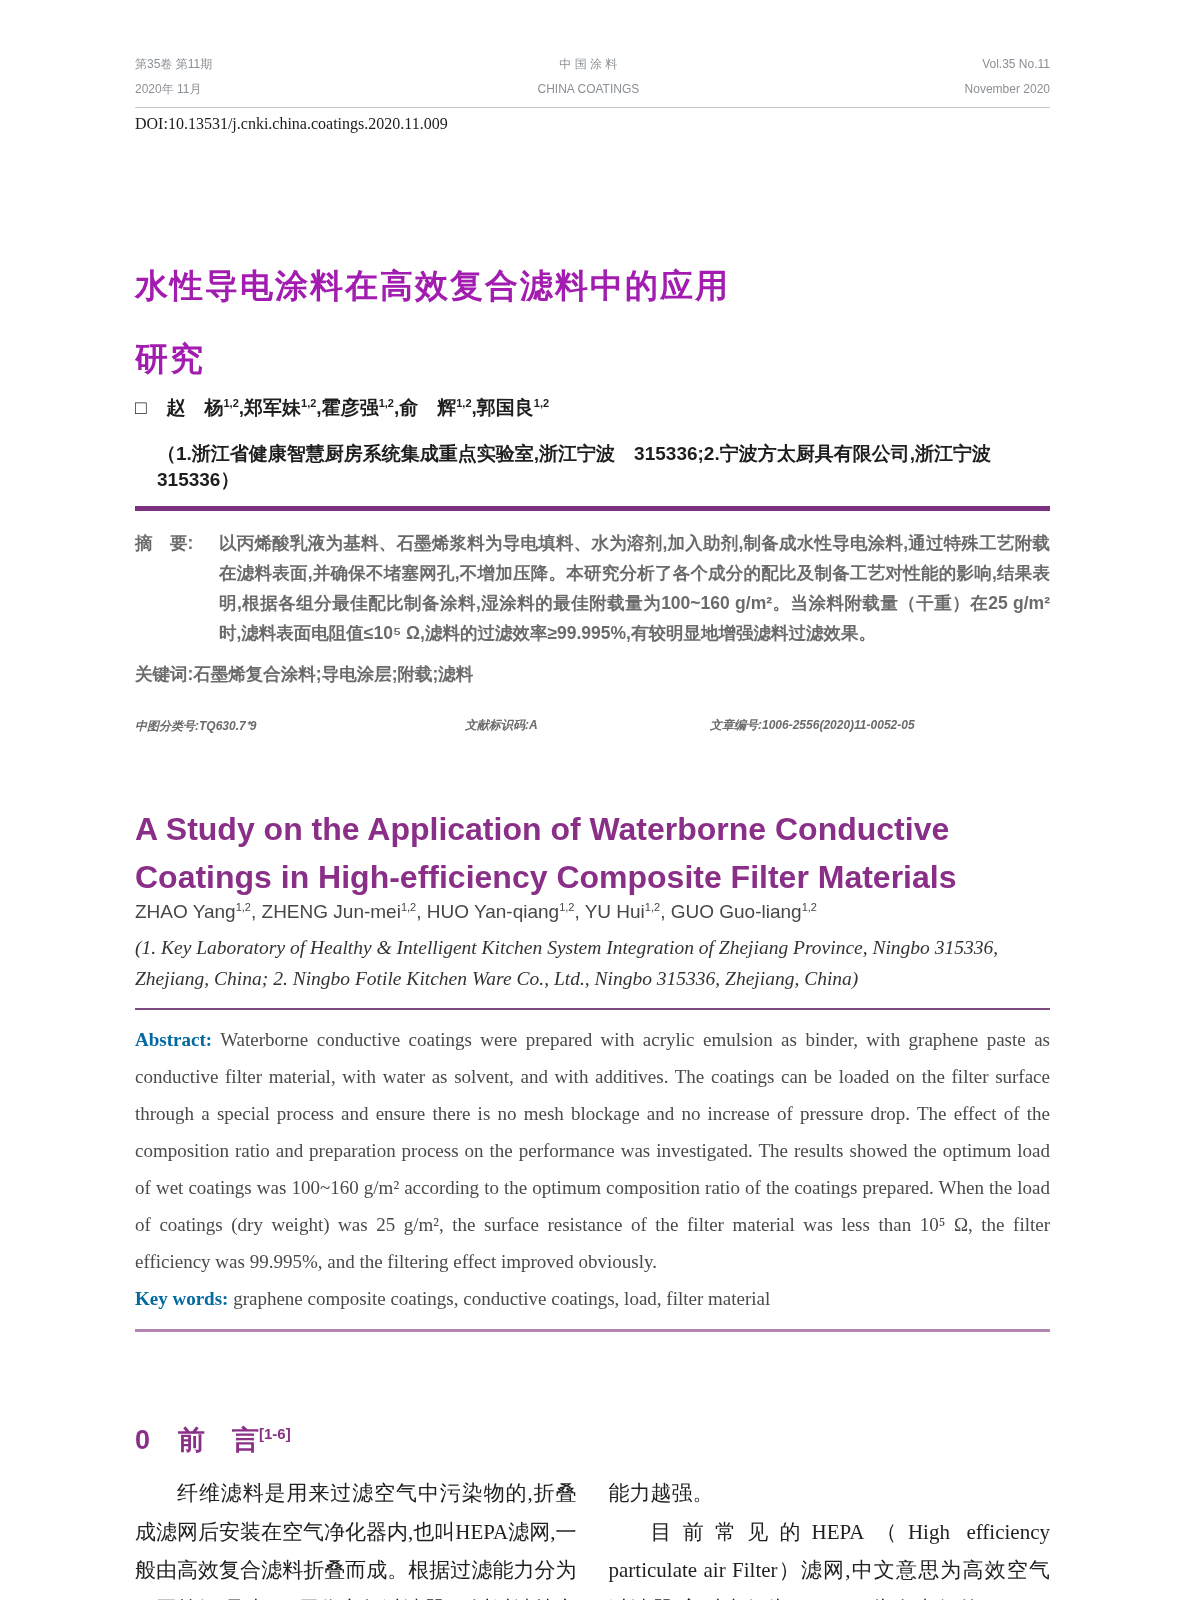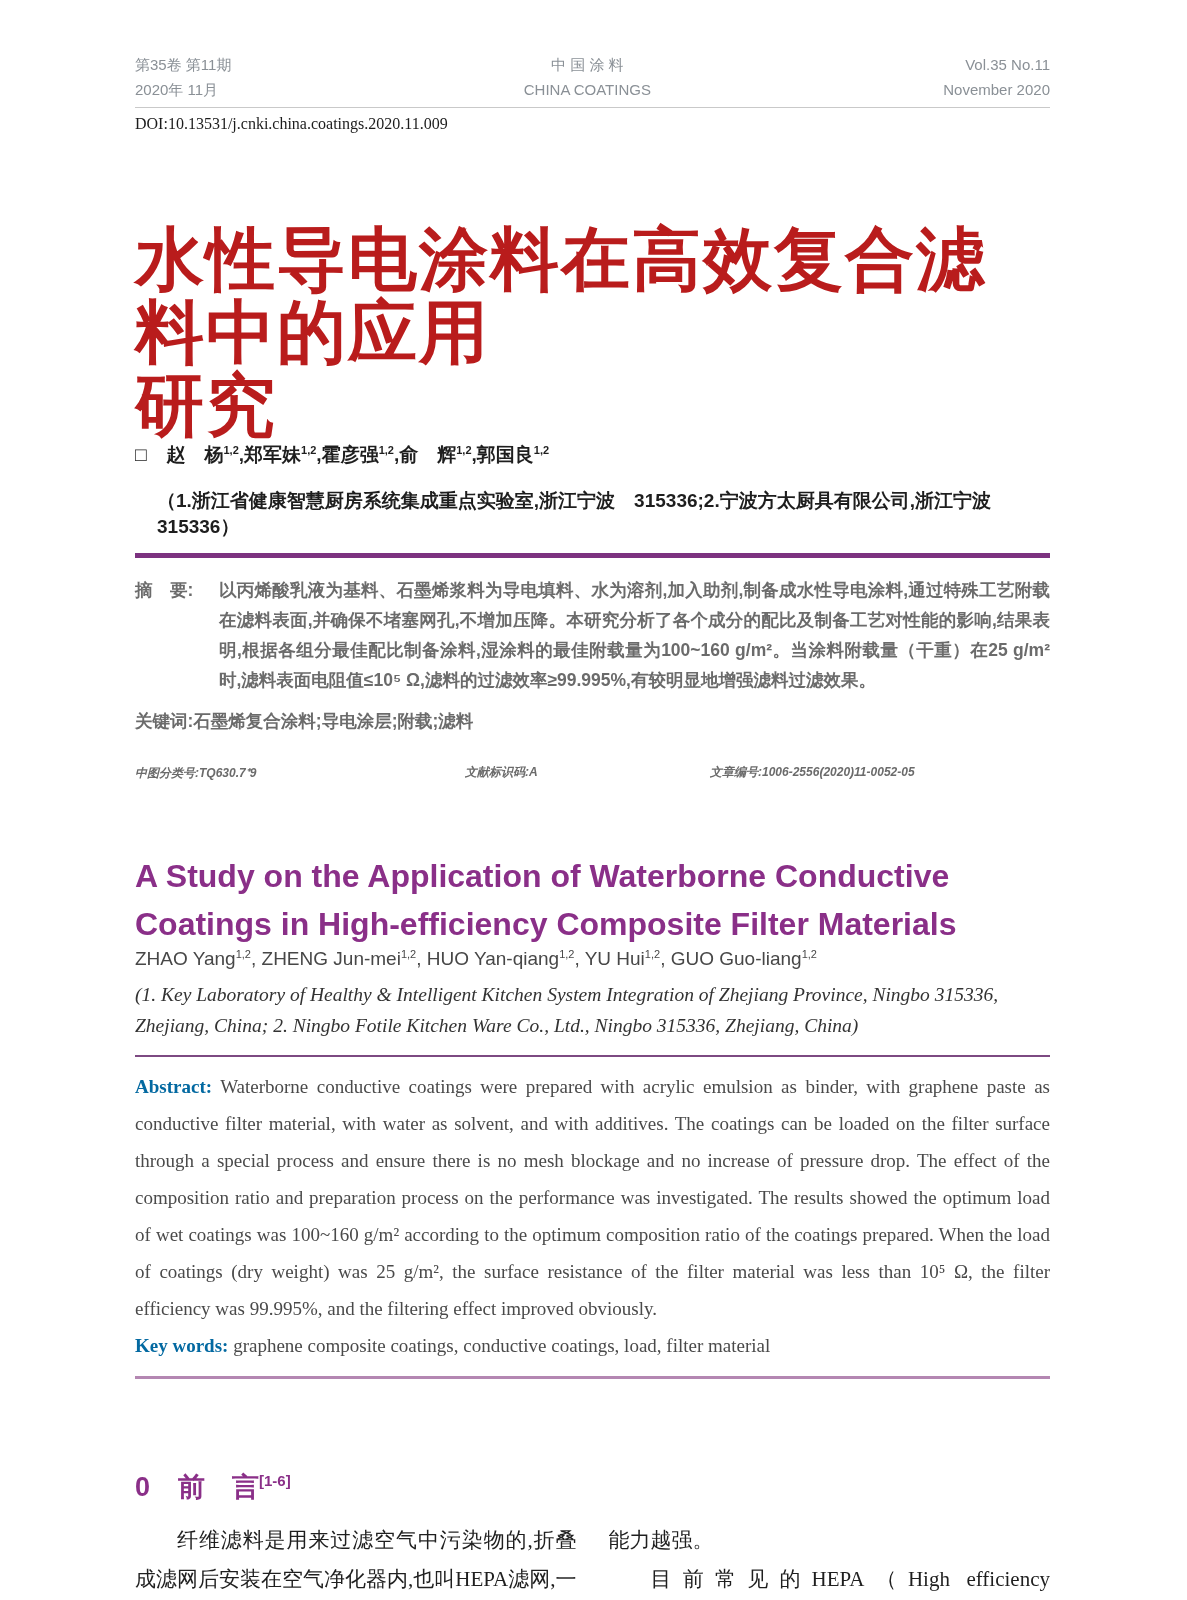--- a/index.html
+++ b/index.html
@@ -9,35 +9,35 @@
     margin:0 auto;
     background:#ffffff;
     box-sizing:border-box;
     padding:52px 137px 0 135px;
     font-family:"Liberation Sans",sans-serif;
     overflow:hidden;
   }
   
   .jheader{
     display:flex;justify-content:space-between;
-    color:#8a9096;font-size:15px;line-height:25px;
+    color:#8a9096;font-size:12px;line-height:25px;
     border-bottom:1px solid #c9c9c9;padding-bottom:5px;
   }
   .jheader .center{text-align:center;}
   .jheader .right{text-align:right;}
   .doi{
     margin-top:7px;
     font-family:"Liberation Serif",serif;
     color:#1c1c1c;font-size:16px;
   }
   
   .title-cn{
-    margin-top:90px;
-    color:#b91c1c;font-weight:bold;
-    font-size:69px;line-height:73px;letter-spacing:2px;
+    margin-top:116px;
+    color:#a21caf;font-weight:bold;
+    font-size:33px;line-height:73px;letter-spacing:2px;
   }
   .authors-cn{
     font-size:19px;font-weight:bold;color:#1e1e1e;
   }
   .authors-cn .marker{margin-right:20px;font-weight:normal;}
   .authors-cn sup,.authors-en sup{font-size:11px;}
   .affil-cn{
     margin-top:20px;padding-left:22px;
     font-size:19px;font-weight:bold;color:#1e1e1e;
   }

